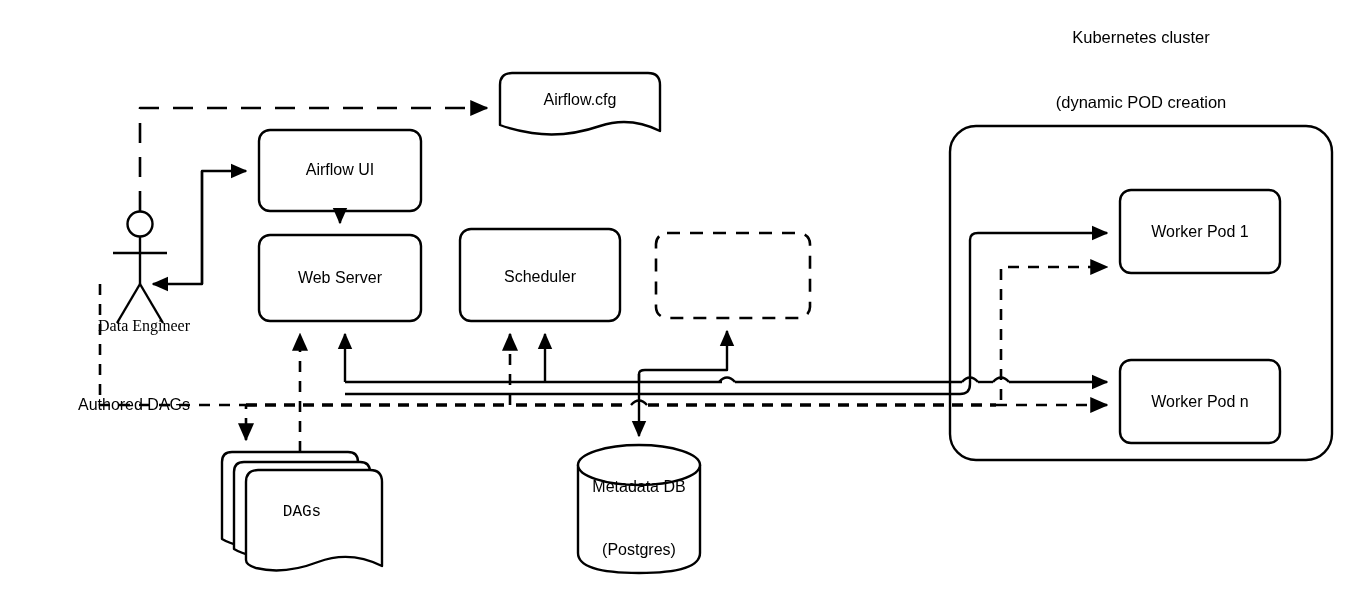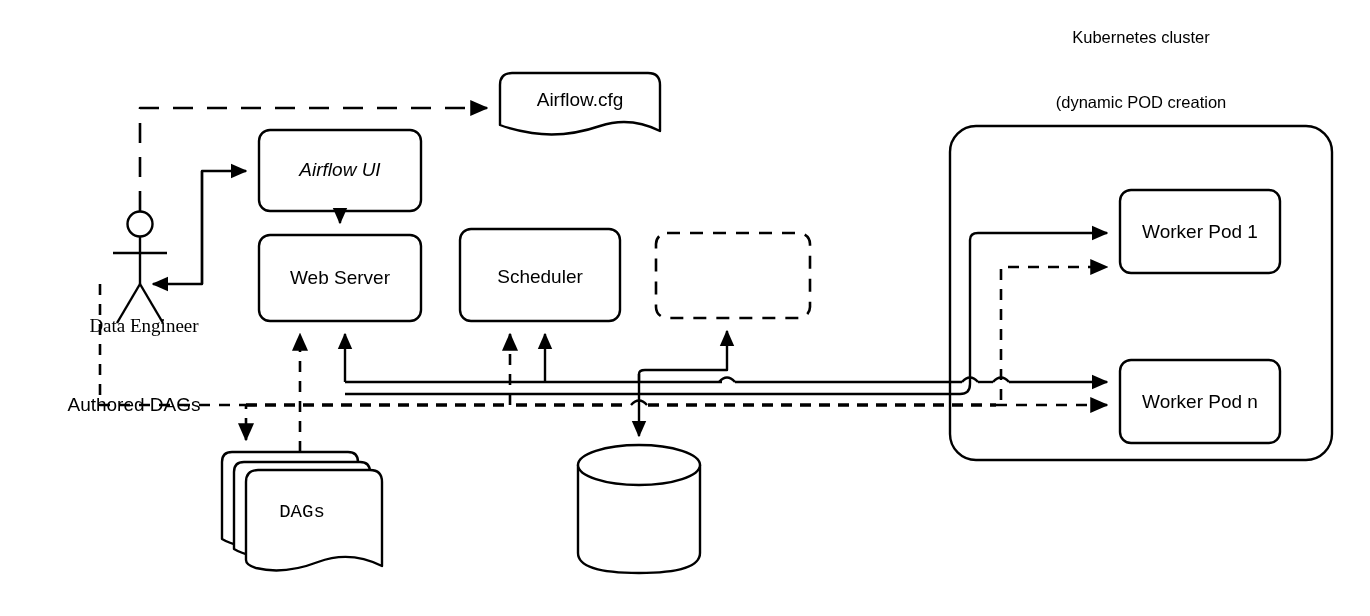--- a/index.html
+++ b/index.html
@@ -67,21 +67,21 @@
   }
   .actor-line {
     fill: none;
     stroke: #000000;
     stroke-width: 2.4;
     stroke-linecap: butt;
   }
   .lbl {
     position: absolute;
     font-family: "Liberation Sans", sans-serif;
-    font-size: 19px;
+    font-size: 16px;
     color: #000000;
     text-align: center;
     line-height: 1.33;
     white-space: pre;
     user-select: none;
   }
   .lbl-center {
     transform: translate(-50%, -50%);
   }
   .lbl-cluster-title {
@@ -217,33 +217,37 @@
     <path class="edge-solid" d="M 1009 382 L 1107 382" marker-end="url(#arrow)"></path>
 
     <path class="edge-dashed" d="M 996 405 L 1107 405" marker-end="url(#arrow)"></path>
 
     <path class="edge-dashed" d="M 1001 400 L 1001 267 L 1107 267" marker-end="url(#arrow)"></path>
 
   </svg>
 
   <div class="lbl lbl-center" style="left:580px; top:100px;">Airflow.cfg</div>
 
-  <div class="lbl lbl-center" style="left:340px; top:170px;font-style:italic;">Airflow UI</div>
+  <div class="lbl lbl-center" style="left:340px; top:170px;">Airflow UI</div>
 
   <div class="lbl lbl-center" style="left:340px; top:278px;">Web Server</div>
 
   <div class="lbl lbl-center" style="left:540px; top:277px;">Scheduler</div>
 
 
   <div class="lbl lbl-center" style="left:144px; top:326px;font-family:Liberation Serif, serif;">Data Engineer</div>
 
   <div class="lbl lbl-center" style="left:134px; top:405px;">Authored DAGs</div>
 
   <div class="lbl lbl-center" style="left:302px; top:513px;font-family:Liberation Mono, monospace;">DAGs</div>
 
+  <div class="lbl lbl-center" style="left:639px; top:518px;">
+    <div>Metadata DB</div>
+    <div>(Postgres)</div>
+  </div>
 
   <div class="lbl lbl-center" style="left:1200px; top:232px;">Worker Pod 1</div>
 
   <div class="lbl lbl-center" style="left:1200px; top:402px;">Worker Pod n</div>
 
   <div class="lbl lbl-center lbl-cluster-title" style="left:1141px; top:70px;">
     <div>Kubernetes cluster</div>
     <div>(dynamic POD creation</div>
   </div>
 

